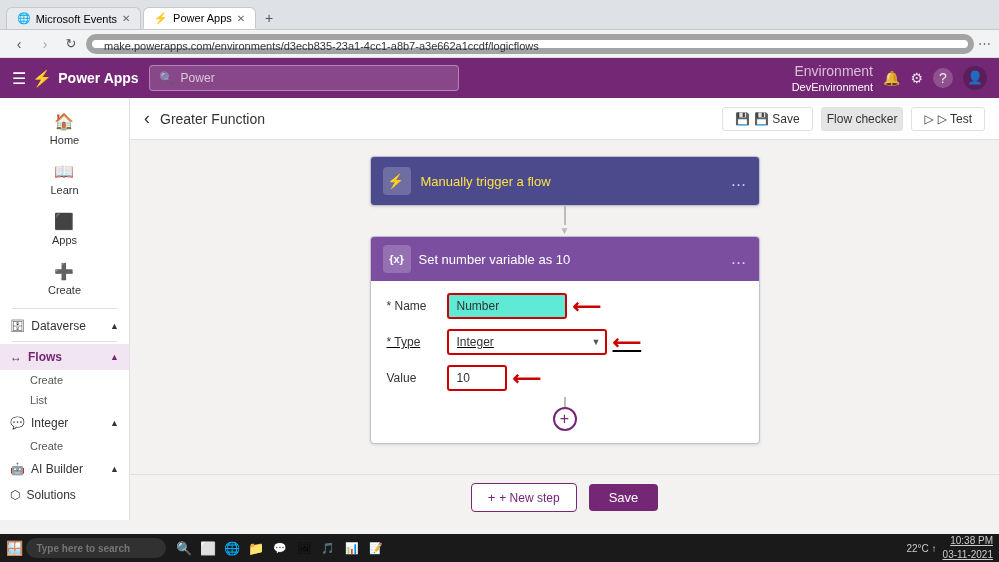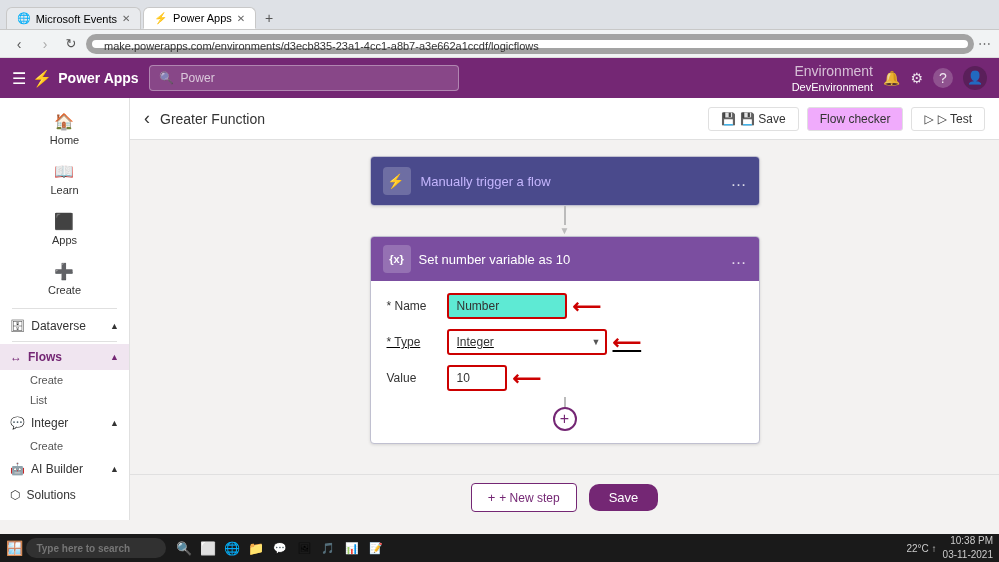--- a/index.html
+++ b/index.html
@@ -125,36 +125,36 @@
     <div style="flex:1; display:flex; flex-direction:column; background:#f3f2f1; overflow:hidden;">
 
       <div style="background:#fff; border-bottom:1px solid #e0e0e0; height:42px; display:flex; align-items:center; padding:0 14px; gap:10px; flex-shrink:0;">
         <span style="font-size:18px; color:#333; cursor:pointer;">‹</span>
         <span style="font-size:14px; font-weight:500; color:#333;">Greater Function</span>
         <div style="margin-left:auto; display:flex; align-items:center; gap:8px;">
           <button style="display:flex; align-items:center; gap:4px; padding:4px 12px; border-radius:3px; font-size:12px; cursor:pointer; border:1px solid #e0e0e0; background:#fff; color:#333;">
             <span>💾</span>
             <span style="font-size:12px;">💾 Save</span>
           </button>
-          <button style="display:flex; align-items:center; gap:4px; padding:4px 12px; border-radius:3px; font-size:12px; cursor:pointer; border:1px solid #e0e0e0; background:#f0abfc; color:#333;">
+          <button style="display:flex; align-items:center; gap:4px; padding:4px 5px; border-radius:3px; font-size:12px; cursor:pointer; border:1px solid #e0e0e0; background:#e5e5e5; color:#333;">
             <span>Flow checker</span>
           </button>
           <button style="display:flex; align-items:center; gap:4px; padding:4px 12px; border-radius:3px; font-size:12px; cursor:pointer; border:1px solid #e0e0e0; background:#fff; color:#333;">
             <span>▷</span>
             <span>▷ Test</span>
           </button>
         </div>
       </div>
 
       <div style="flex:1; overflow-y:auto; padding:16px 20px; display:flex; flex-direction:column; align-items:center; background:#f3f2f1;">
 
         <div style="width:390px; border:1px solid #c0c0d0; border-radius:4px; background:#fff; overflow:hidden; box-shadow:0 1px 3px rgba(0,0,0,0.12);">
           <div style="background:#4a4a8c; display:flex; align-items:center; padding:10px 12px; gap:10px; cursor:pointer;">
             <div style="width:28px; height:28px; background:rgba(255,255,255,0.2); border-radius:4px; display:flex; align-items:center; justify-content:center; font-size:14px; color:white;">⚡</div>
-            <span style="color:#c4b5fd; font-size:13px; flex:1;">Manually trigger a flow</span>
+            <span style="color:#fde047; font-size:13px; flex:1;">Manually trigger a flow</span>
             <span style="color:rgba(255,255,255,0.8); font-size:16px; cursor:pointer;">…</span>
           </div>
         </div>
 
         <div style="display:flex; flex-direction:column; align-items:center; height:30px;">
           <div style="width:2px; flex:1; background:#bbb;"></div>
           <div style="color:#bbb; font-size:10px;">▼</div>
         </div>
 
         <div style="width:390px; border:1px solid #c0c0d0; border-radius:4px; background:#fff; overflow:hidden; box-shadow:0 1px 3px rgba(0,0,0,0.12);">
@@ -210,21 +210,21 @@
           </div>
         </div>
 
       </div>
 
       <div style="background:#f3f2f1; border-top:1px solid #e0e0e0; height:46px; display:flex; align-items:center; justify-content:center; gap:12px; flex-shrink:0;">
         <button style="border:1px solid #742774; color:#742774; background:white; border-radius:4px; padding:6px 16px; font-size:13px; cursor:pointer; display:flex; align-items:center; gap:4px;">
           <span>+</span>
           <span style="font-size:12px;">+ New step</span>
         </button>
-        <button style="background:#742774; color:white; border:none; border-radius:10px; padding:6px 20px; font-size:13px; cursor:pointer;">
+        <button style="background:#742774; color:white; border:none; border-radius:4px; padding:6px 20px; font-size:13px; cursor:pointer;">
           <span>Save</span>
         </button>
       </div>
 
     </div>
   </div>
 </div>
 
 <div style="background:#1a1a1a; height:28px; display:flex; align-items:center; padding:0 6px; gap:3px; position:fixed; bottom:0; width:999px;">
   <span style="font-size:14px; cursor:pointer;">🪟</span>
@@ -235,18 +235,18 @@
     <span style="width:22px; height:22px; display:flex; align-items:center; justify-content:center; font-size:13px; cursor:pointer;">🌐</span>
     <span style="width:22px; height:22px; display:flex; align-items:center; justify-content:center; font-size:13px; cursor:pointer;">📁</span>
     <span style="width:22px; height:22px; display:flex; align-items:center; justify-content:center; font-size:11px; cursor:pointer;">💬</span>
     <span style="width:22px; height:22px; display:flex; align-items:center; justify-content:center; font-size:11px; cursor:pointer;">🖼</span>
     <span style="width:22px; height:22px; display:flex; align-items:center; justify-content:center; font-size:11px; cursor:pointer;">🎵</span>
     <span style="width:22px; height:22px; display:flex; align-items:center; justify-content:center; font-size:11px; cursor:pointer;">📊</span>
     <span style="width:22px; height:22px; display:flex; align-items:center; justify-content:center; font-size:11px; cursor:pointer;">📝</span>
   </div>
   <div style="margin-left:auto; display:flex; align-items:center; gap:6px;">
     <span style="font-size:10px; color:#ccc;">22°C ↑</span>
-    <div style="font-size:10px; color:#ccc; text-align:right; line-height:1.4;">
+    <div style="font-size:10px; color:#ccc; text-align:right; line-height:1.4;text-decoration:underline;">
       <div>10:38 PM</div>
       <div>03-11-2021</div>
     </div>
   </div>
 </div>
 
 </body></html>

